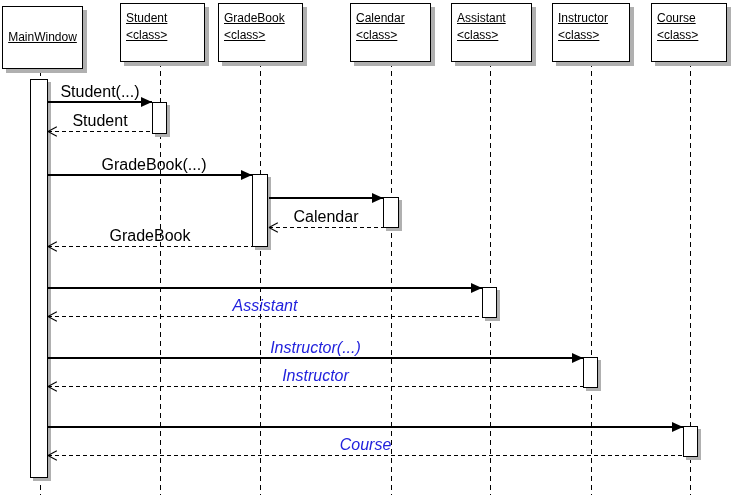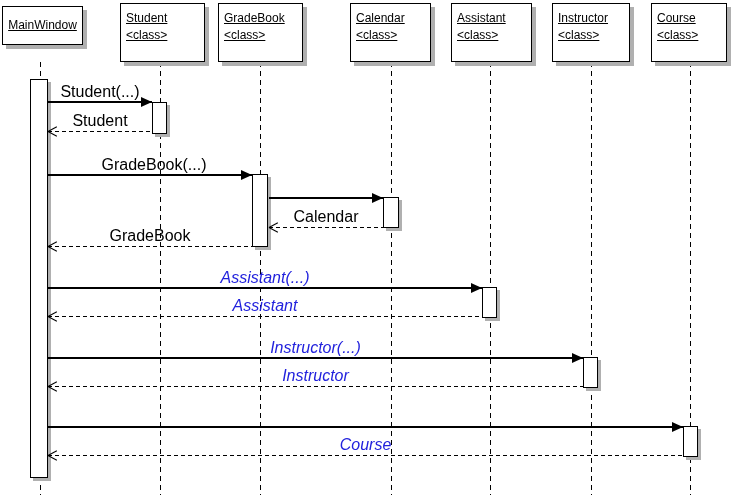--- a/index.html
+++ b/index.html
@@ -114,21 +114,21 @@
 <div class="canvas">
 
   <div class="lifeline" style="left:40px"></div>
   <div class="lifeline" style="left:160px"></div>
   <div class="lifeline" style="left:260px"></div>
   <div class="lifeline" style="left:391px"></div>
   <div class="lifeline" style="left:490px"></div>
   <div class="lifeline" style="left:591px"></div>
   <div class="lifeline" style="left:690px"></div>
 
-  <div class="head center" style="left:2px;top:6px;width:81px;height:39px">
+  <div class="head center" style="left:2px;top:6px;width:81px;height:63px">
     <span class="nm">MainWindow</span>
   </div>
   <div class="head" style="left:120px;top:3px;width:85px;height:59px">
     <div class="nm">Student</div>
     <div class="st">&lt;class&gt;</div>
   </div>
   <div class="head" style="left:218px;top:3px;width:85px;height:59px">
     <div class="nm">GradeBook</div>
     <div class="st">&lt;class&gt;</div>
   </div>
@@ -176,21 +176,20 @@
   <div class="lbl" style="left:269px;top:210px;width:114px">Calendar</div>
   <div class="line-dashed" style="left:269px;top:227px;width:114px"></div>
   <div class="oa up" style="left:269px;top:227px"></div>
   <div class="oa down" style="left:269px;top:227px"></div>
 
   <div class="lbl" style="left:48px;top:229px;width:204px">GradeBook</div>
   <div class="line-dashed" style="left:48px;top:246px;width:204px"></div>
   <div class="oa up" style="left:48px;top:246px"></div>
   <div class="oa down" style="left:48px;top:246px"></div>
 
-  <div class="lbl blue" style="left:48px;top:271px;width:434px">Assistant(...)</div>
   <div class="line-solid" style="left:48px;top:287px;width:434px"></div>
   <div class="arr" style="left:471px;top:283px"></div>
 
   <div class="lbl blue" style="left:48px;top:299px;width:434px">Assistant</div>
   <div class="line-dashed" style="left:48px;top:316px;width:434px"></div>
   <div class="oa up" style="left:48px;top:316px"></div>
   <div class="oa down" style="left:48px;top:316px"></div>
 
   <div class="lbl blue" style="left:48px;top:341px;width:535px">Instructor(...)</div>
   <div class="line-solid" style="left:48px;top:357px;width:535px"></div>

